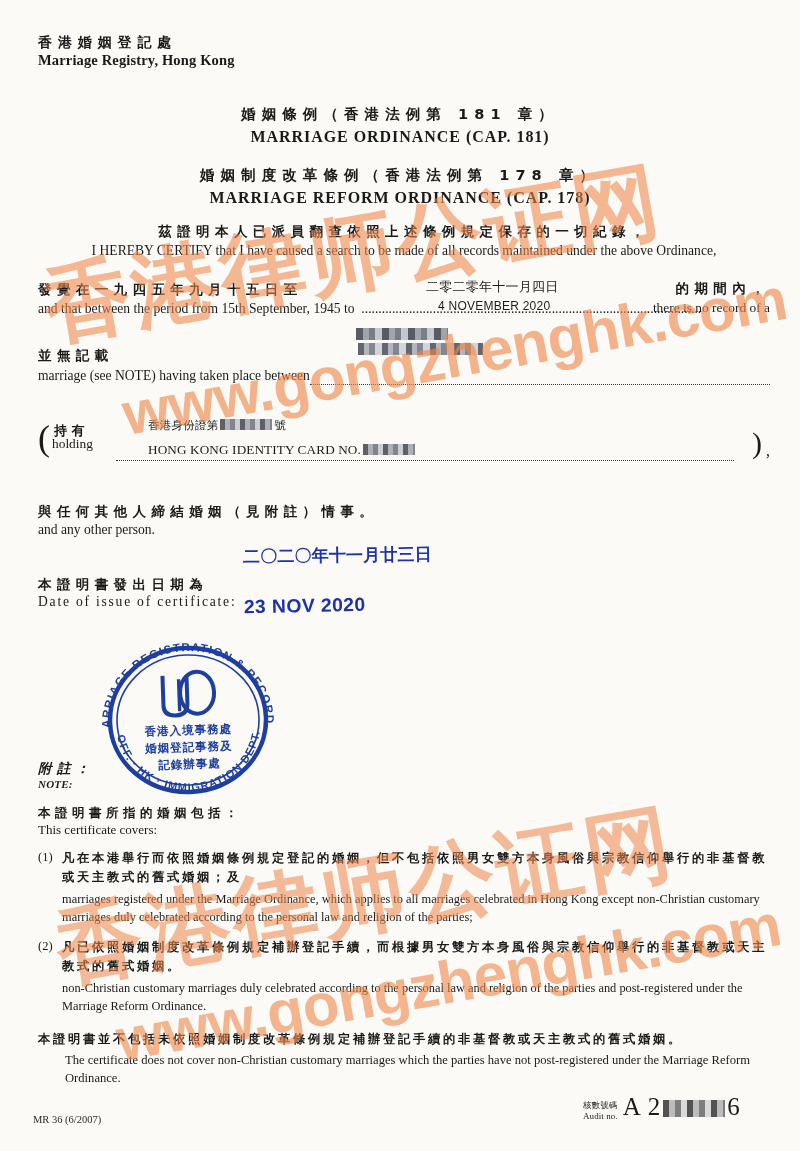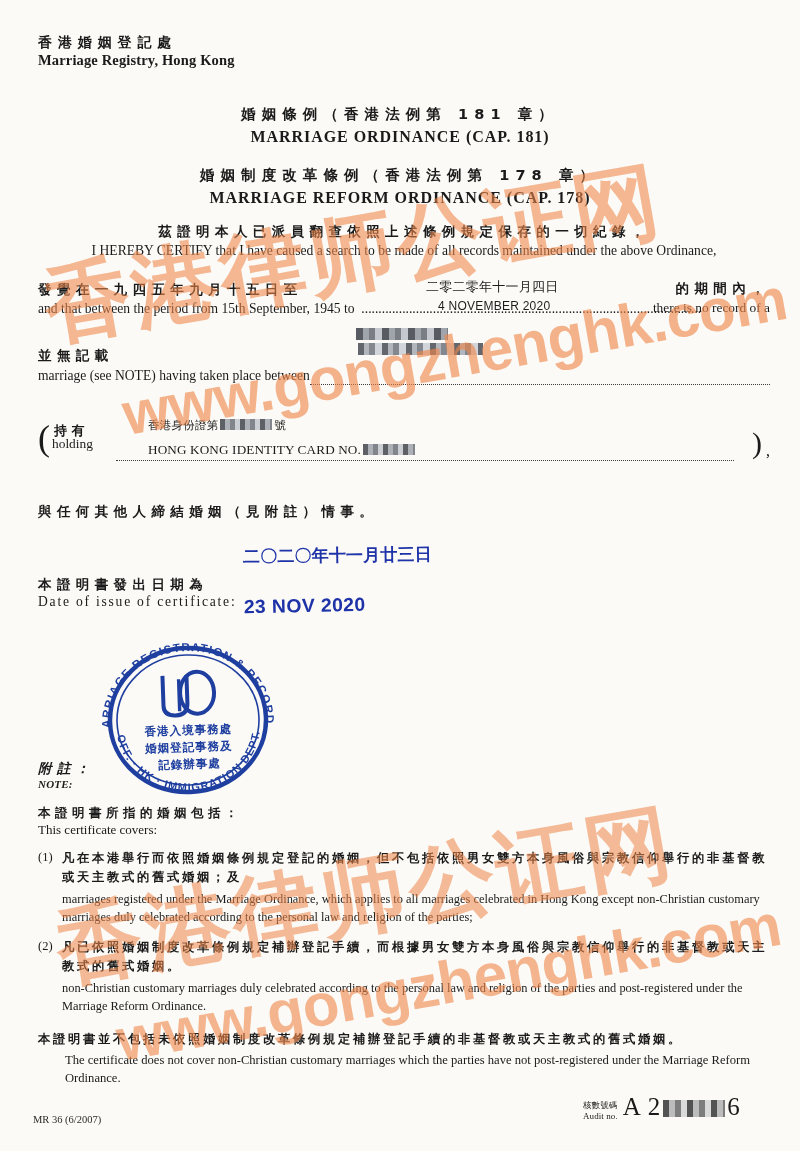--- a/index.html
+++ b/index.html
@@ -197,20 +197,21 @@
       <div class="ide">
         <span>HONG KONG IDENTITY CARD NO.</span><span class="redblk small"></span>
       </div>
       <div class="hdots"></div>
       <div class="rparen">)</div>
       <div class="comma">,</div>
     </div>
 
     <div class="anyrow">
       <div class="l-zh">與任何其他人締結婚姻（見附註）情事。</div>
+      <div class="l-en">and any other person.</div>
     </div>
   </div>
 
   <div class="issue">
     <div class="zh2">本證明書發出日期為</div>
     <div class="en2">Date of issue of certificate:</div>
   </div>
   <div class="dstamp-zh">二〇二〇年十一月廿三日</div>
   <div class="dstamp-en">23 NOV 2020</div>
 

